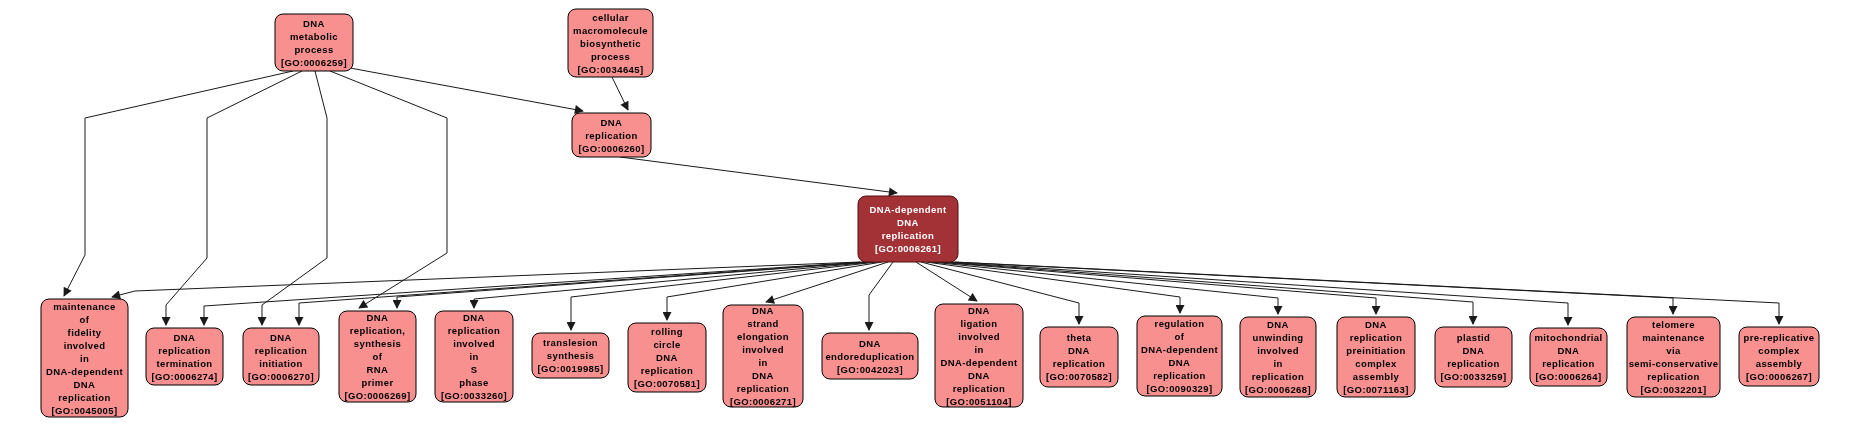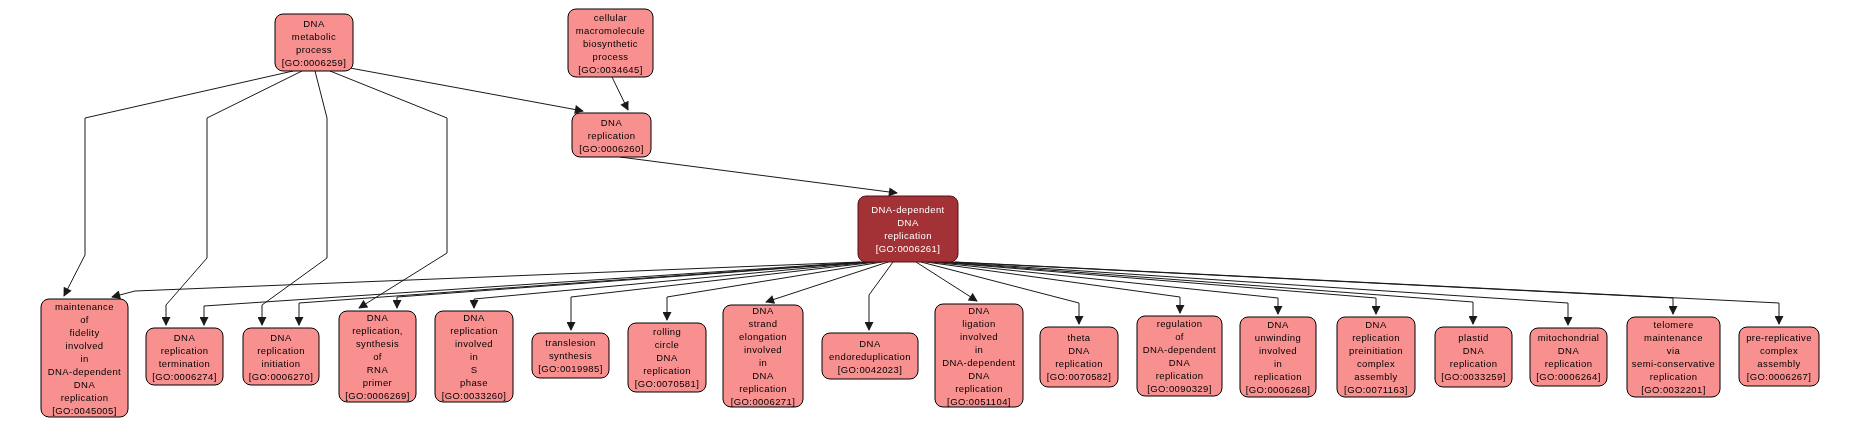--- a/index.html
+++ b/index.html
@@ -7,20 +7,21 @@
     padding: 0;
     background: #ffffff;
   }
   #canvas {
     position: relative;
     width: 1841px;
     height: 424px;
     background: var(--bg, #ffffff);
     overflow: hidden;
     font-family: "Liberation Sans", sans-serif;
+    font-weight: bold;
   }
   #graph {
     position: absolute;
     left: 0;
     top: 0;
   }
   .edge {
     fill: none;
     stroke: var(--edge-color, #1a1a1a);
     stroke-width: 1;

